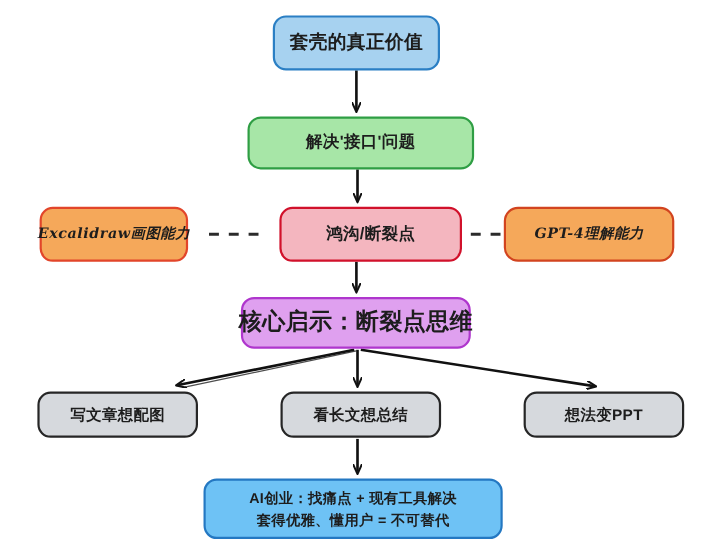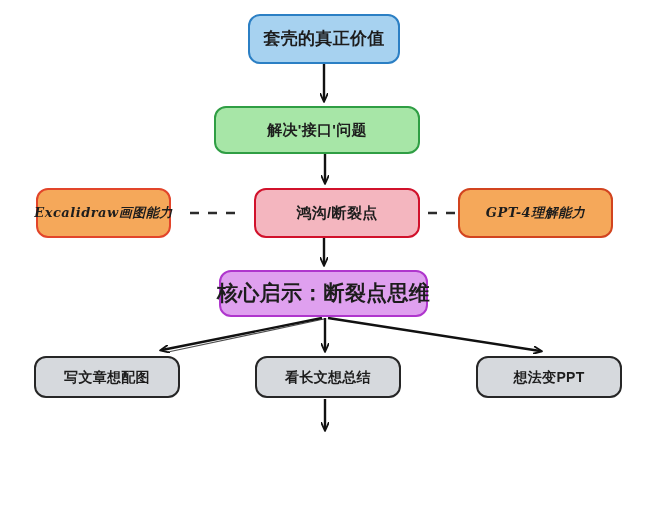--- a/index.html
+++ b/index.html
@@ -45,21 +45,21 @@
   }
 
   
   .n-root {
     left: 248px; top: 14px; width: 152px; height: 50px;
     background: #a7d2f0;
     border-color: #2b7fc4;
     font-size: 17px;
   }
   .n-solution {
-    left: 214px; top: 106px; width: 206px; height: 48px;
+    left: 225px; top: 106px; width: 206px; height: 48px;
     background: #a7e6a7;
     border-color: #2f9e44;
     font-size: 15px;
   }
   .n-gap {
     left: 254px; top: 188px; width: 166px; height: 50px;
     background: #f4b6bf;
     border-color: #d1112b;
     font-size: 15px;
   }
@@ -67,20 +67,21 @@
     left: 36px; top: 188px; width: 135px; height: 50px;
     background: #f5a85a;
     border-color: #e2452a;
     font-size: 13px;
   }
   .n-right-cap {
     left: 458px; top: 188px; width: 155px; height: 50px;
     background: #f5a85a;
     border-color: #d2441f;
     font-size: 13px;
+    border-radius: 13px;
   }
   .n-insight {
     left: 219px; top: 270px; width: 209px; height: 47px;
     background: #dfa0ef;
     border-color: #af36cd;
     font-size: 21px;
   }
   .n-case {
     top: 356px; width: 146px; height: 42px;
     background: #d6d9dd;
@@ -167,14 +168,18 @@
   </div>
 
   <div class="node n-case n-case-2">
     <span class="line">看长文想总结</span>
   </div>
 
   <div class="node n-case n-case-3">
     <span class="line">想法变PPT</span>
   </div>
 
+  <div class="node n-conclusion">
+    <span class="line">AI创业：找痛点 + 现有工具解决</span>
+    <span class="line">套得优雅、懂用户 = 不可替代</span>
+  </div>
 
 </div>
 
 </body></html>

